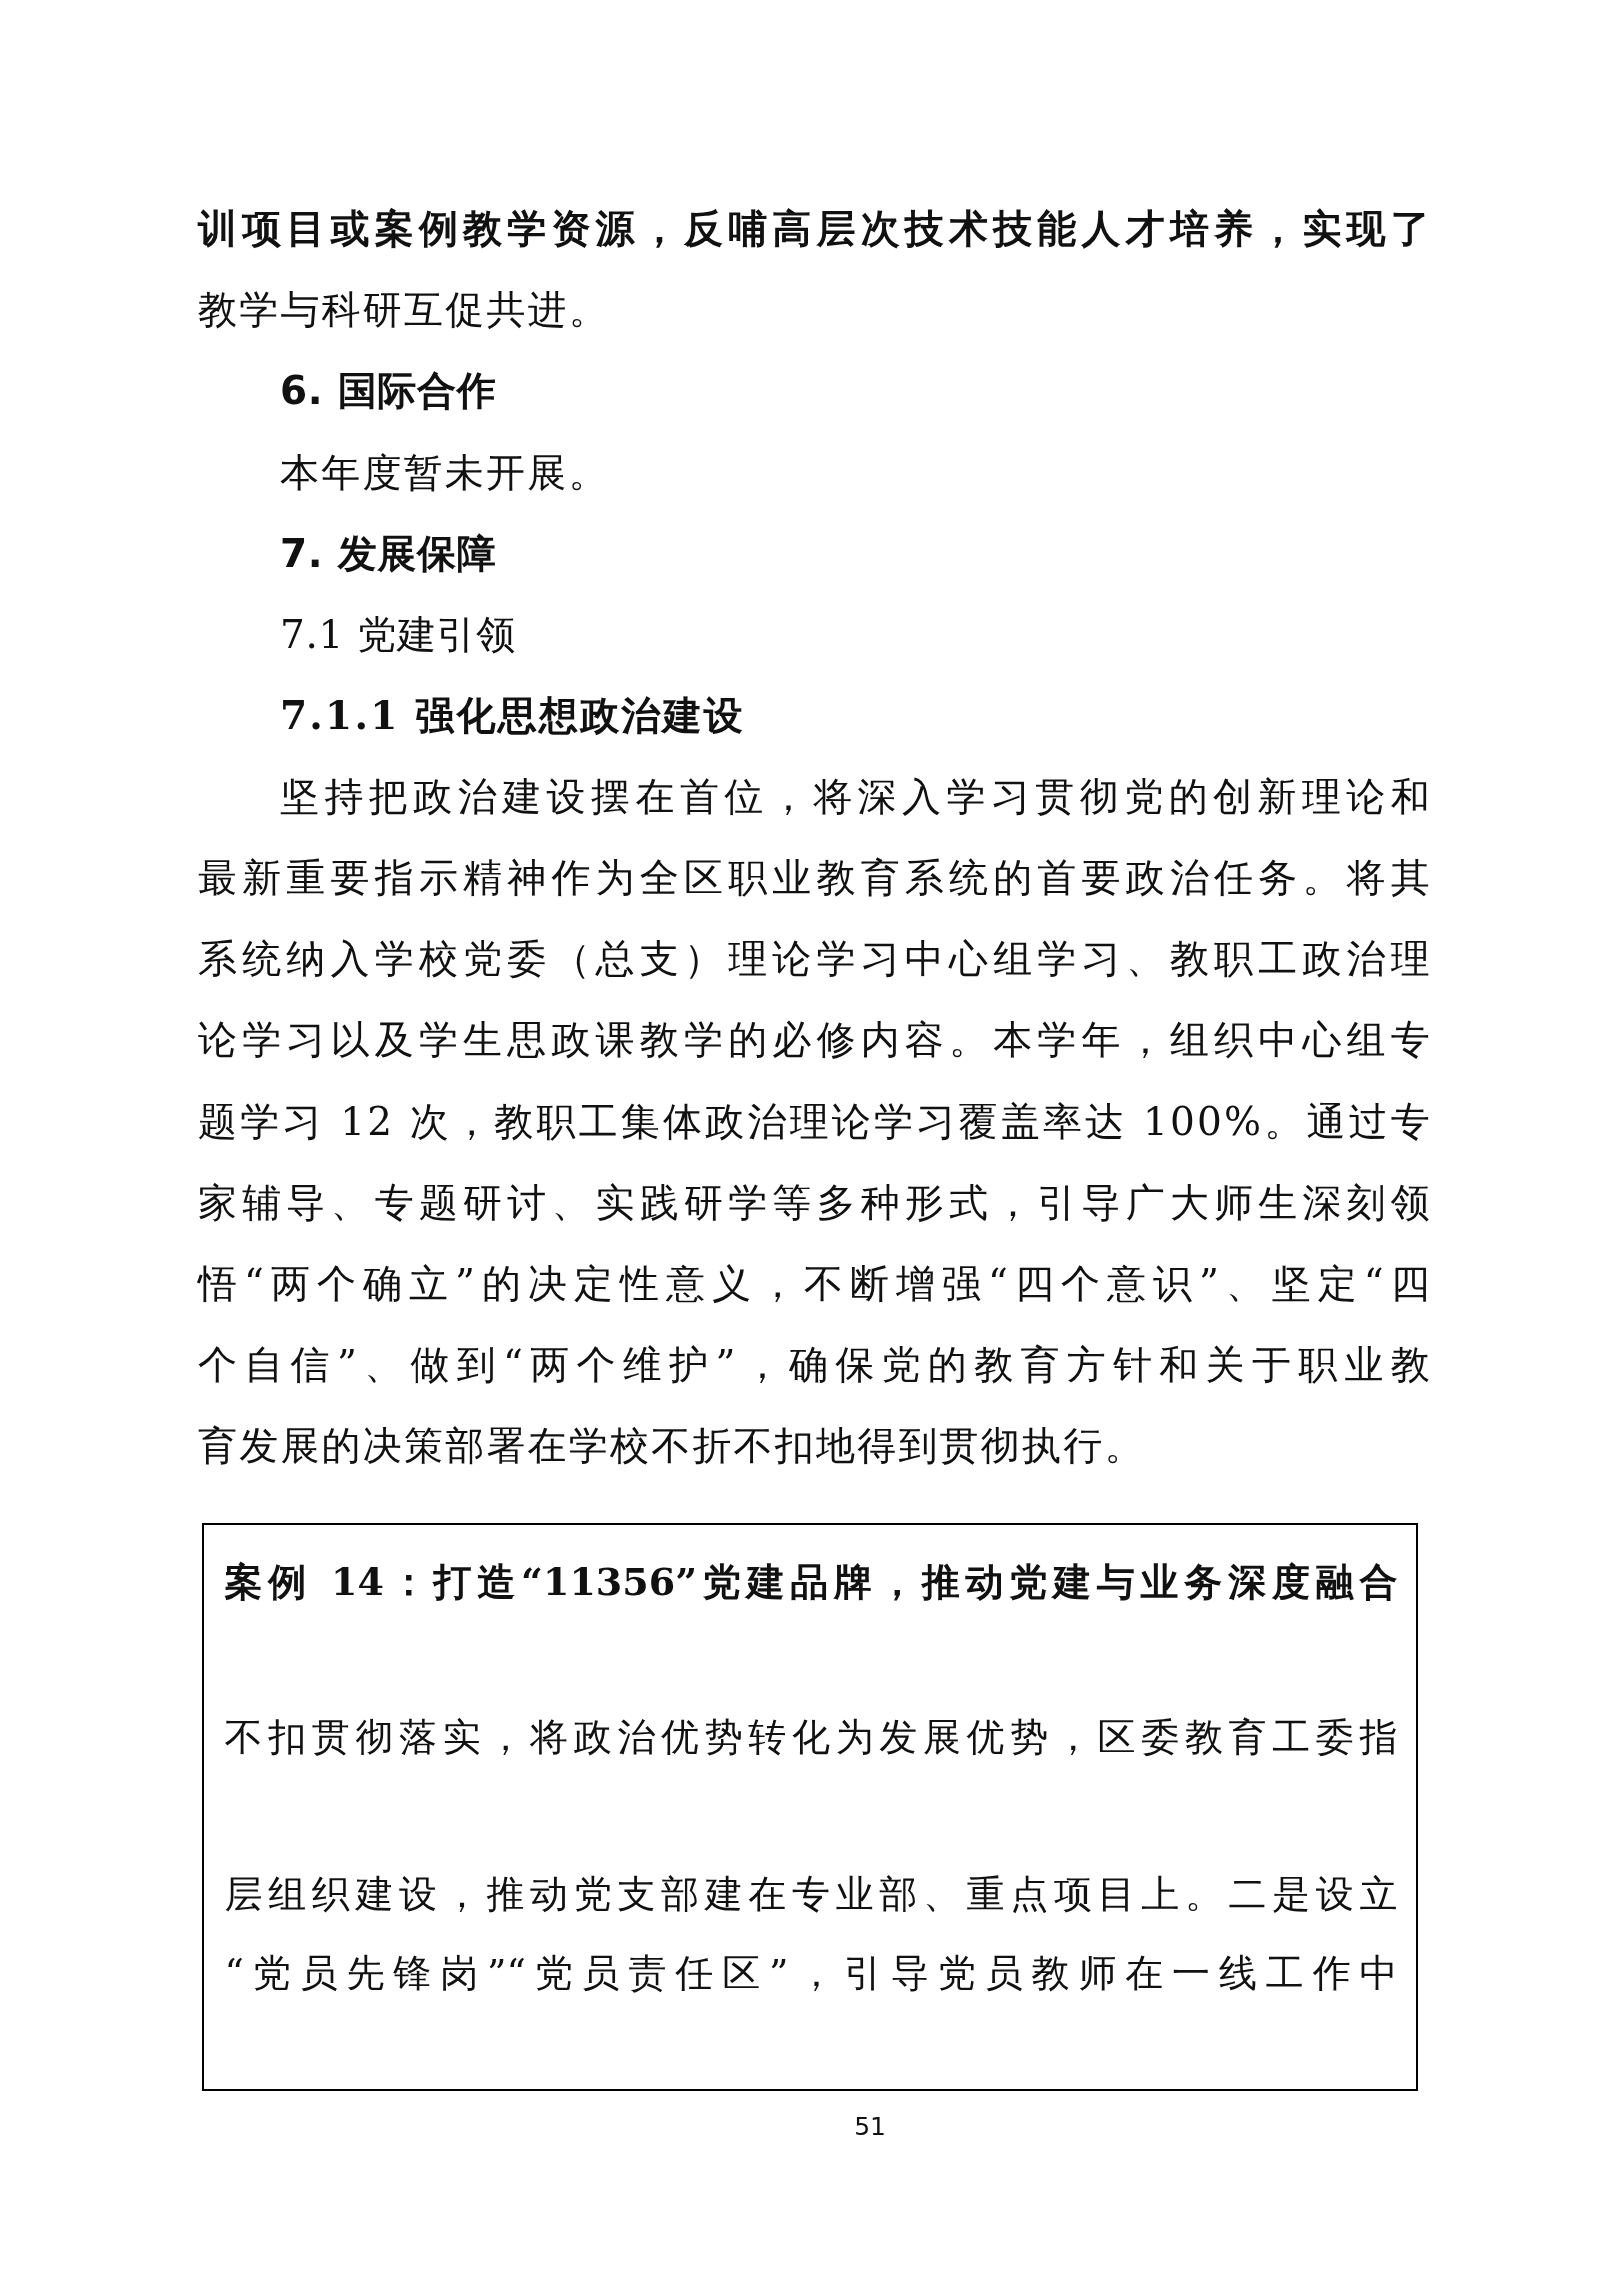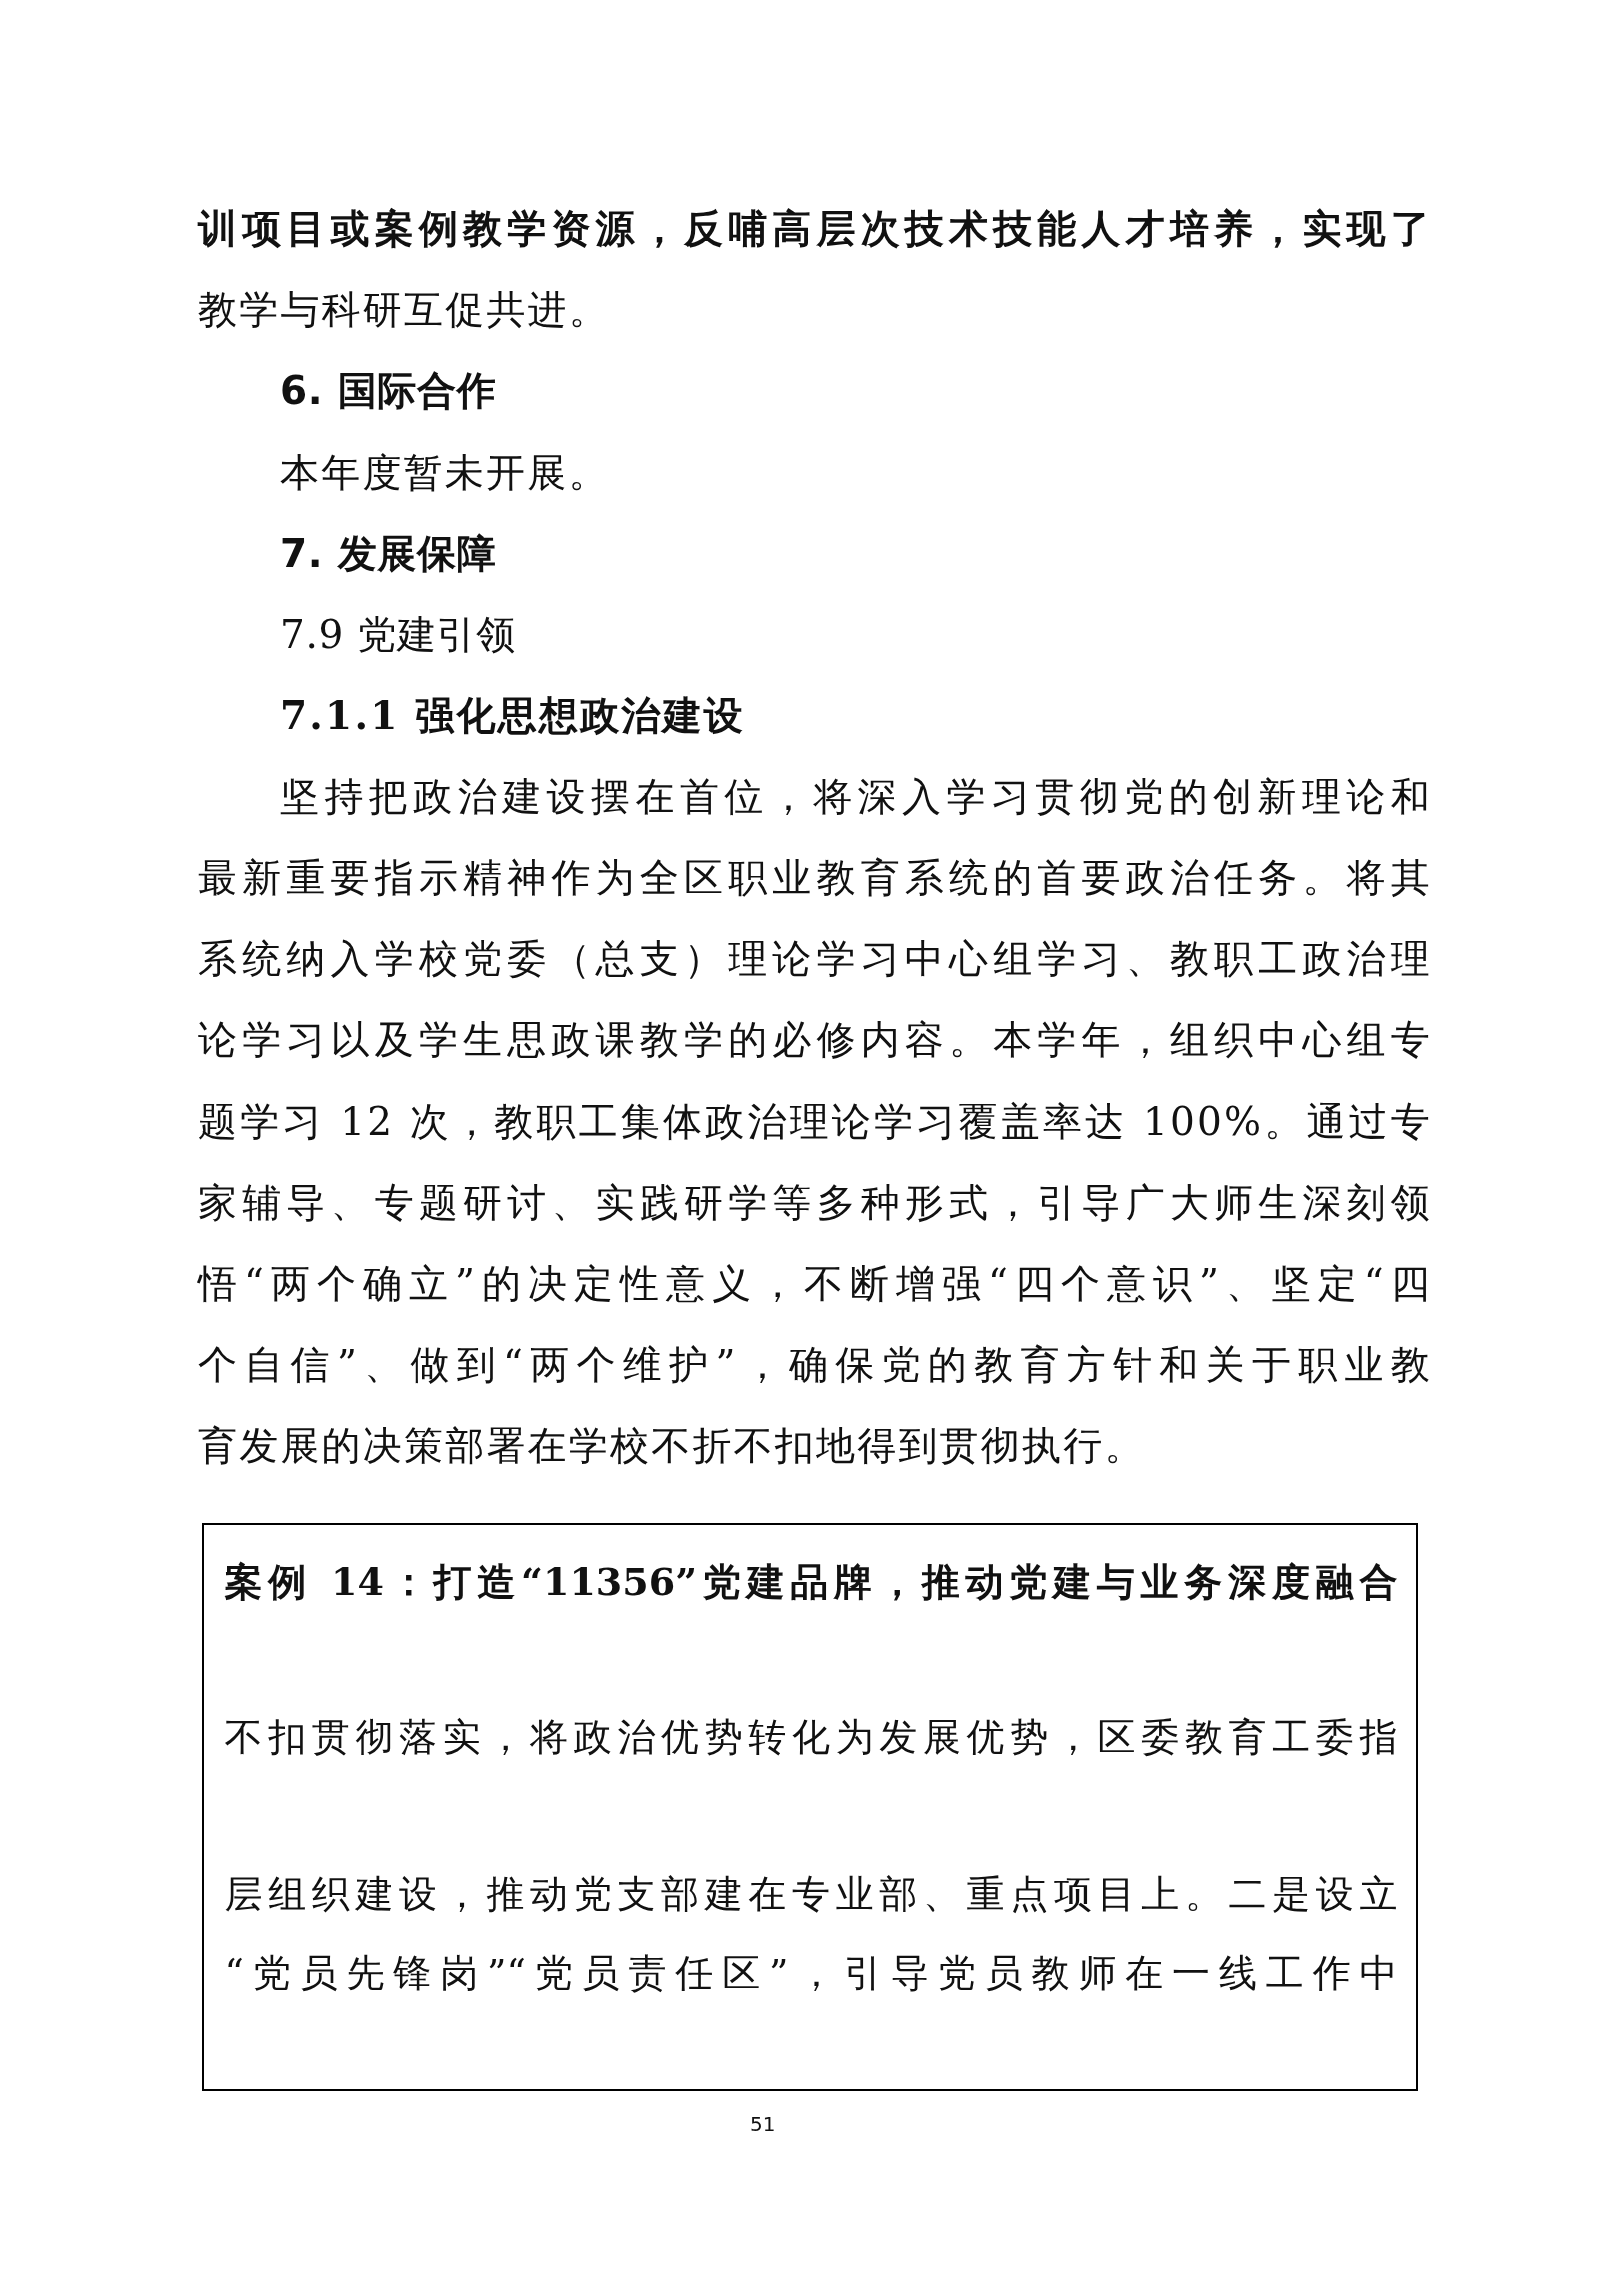--- a/index.html
+++ b/index.html
@@ -11,36 +11,36 @@
   .heading { font-family: "DejaVu Sans", "Liberation Sans", sans-serif; font-weight: bold; letter-spacing: 0.7px; }
   .heading3 { font-weight: bold; }
   .sub { letter-spacing: 0.7px; }
   .justify { text-align: justify; text-align-last: justify; }
   #case-box { position: absolute; left: 202px; top: 1523px; width: 1216px; height: 568px;
               border: 2.7px solid #000; box-sizing: border-box; }
   .box-line { position: absolute; left: 20.5px; width: 1173px; font-size: 38px; line-height: 55px;
               white-space: nowrap; text-align: justify; text-align-last: justify; }
   .box-title { font-weight: bold; }
   .box-indent { left: 95px; width: 1098px; }
-  #page-number { position: absolute; left: 750px; width: 136px; top: 2112px; text-align: left;
-                 font-family: "DejaVu Sans", "Liberation Sans", sans-serif; font-size: 20px; }
+  #page-number { position: absolute; left: 750px; width: 136px; top: 2112px; text-align: right;
+                 font-family: "DejaVu Sans", "Liberation Sans", sans-serif; font-size: 25px; }
 </style>
 </head>
 <body>
 
 <div>
 
   <div class="line justify" style="top:201px;font-weight:bold;">训项目或案例教学资源，反哺高层次技术技能人才培养，实现了</div>
   <div class="line" style="top:282px;">教学与科研互促共进。</div>
 
   <div class="line indent heading" style="top:363px;">6. 国际合作</div>
   <div class="line indent" style="top:445px;">本年度暂未开展。</div>
 
   <div class="line indent heading" style="top:526px;">7. 发展保障</div>
-  <div class="line indent sub" style="top:607px;">7.9  党建引领</div>
+  <div class="line indent sub" style="top:607px;">7.1  党建引领</div>
   <div class="line indent heading3" style="top:688px;">7.1.1  强化思想政治建设</div>
 
   <div>
     <div class="line indent justify" style="top:769px;">坚持把政治建设摆在首位，将深入学习贯彻党的创新理论和</div>
     <div class="line justify" style="top:850px;">最新重要指示精神作为全区职业教育系统的首要政治任务。将其</div>
     <div class="line justify" style="top:931px;">系统纳入学校党委（总支）理论学习中心组学习、教职工政治理</div>
     <div class="line justify" style="top:1012px;">论学习以及学生思政课教学的必修内容。本学年，组织中心组专</div>
     <div class="line justify" style="top:1094px;">题学习 12 次，教职工集体政治理论学习覆盖率达 100%。通过专</div>
     <div class="line justify" style="top:1175px;">家辅导、专题研讨、实践研学等多种形式，引导广大师生深刻领</div>
     <div class="line justify" style="top:1256px;">悟“两个确立”的决定性意义，不断增强“四个意识”、坚定“四</div>

